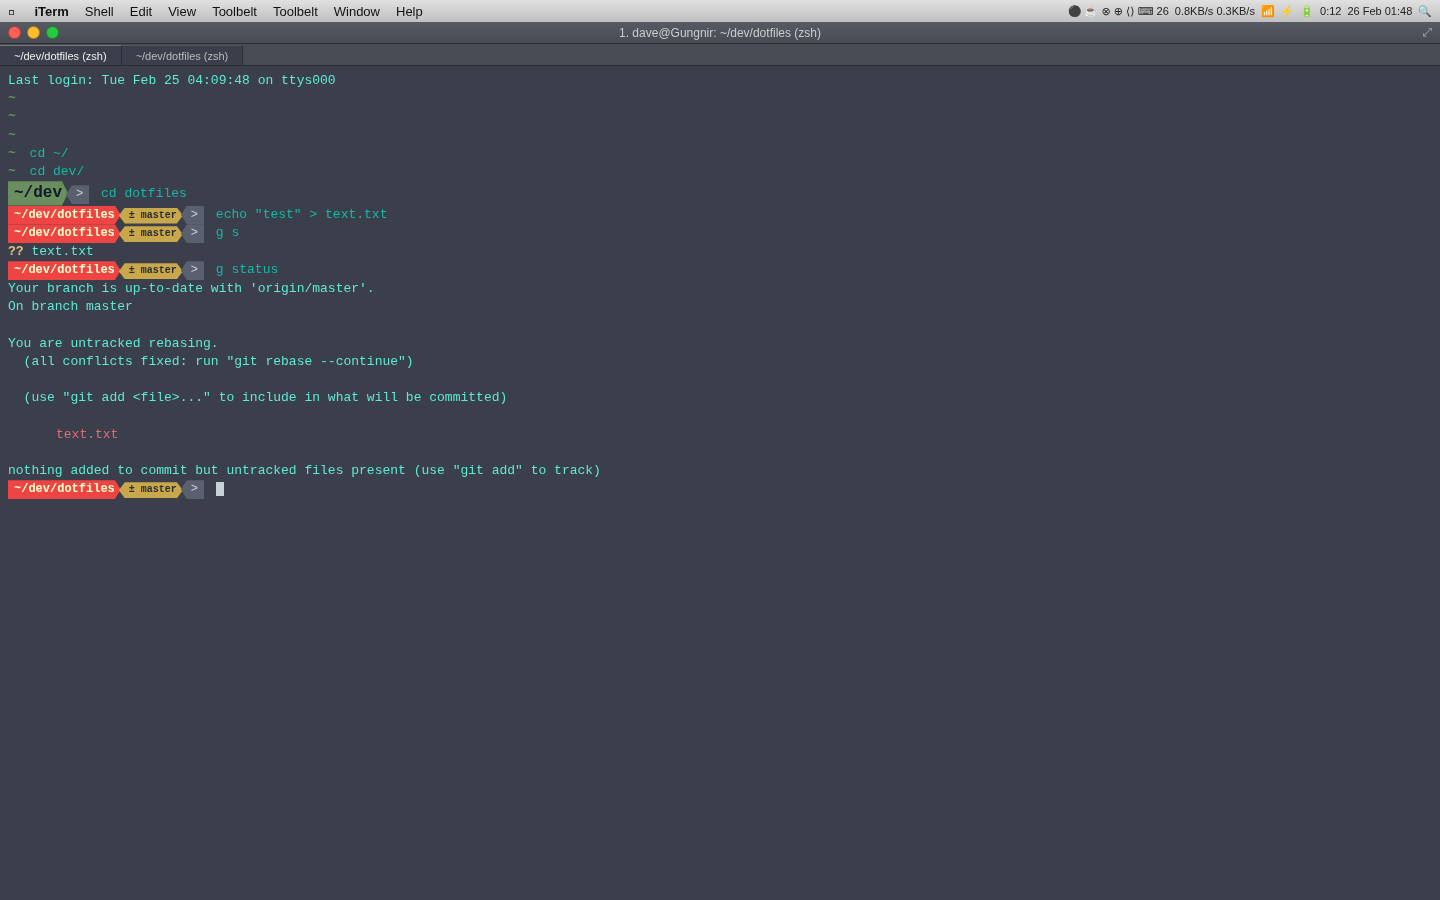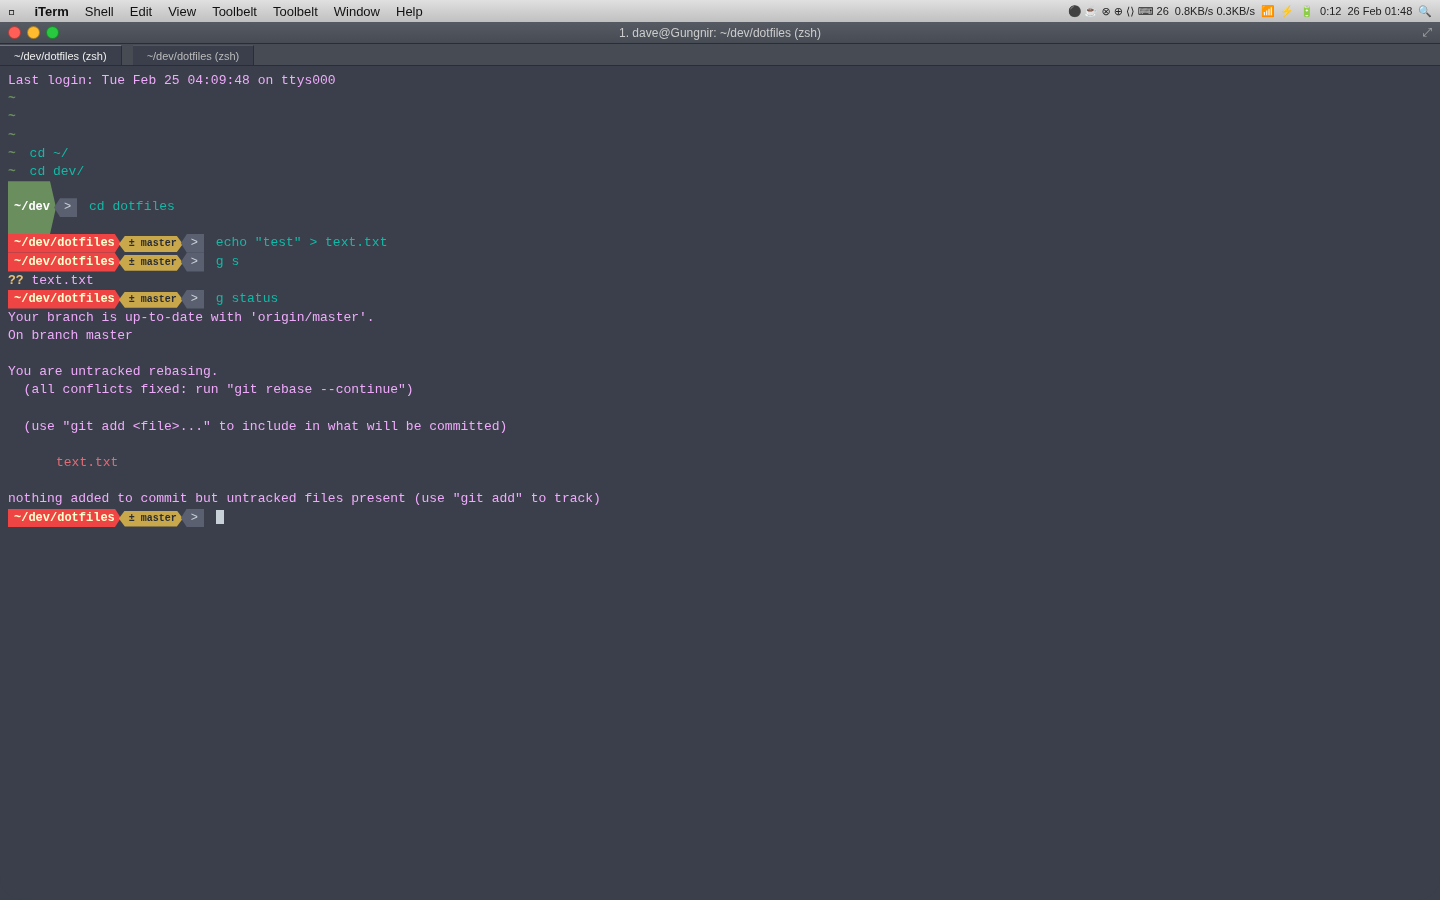--- a/index.html
+++ b/index.html
@@ -99,21 +99,20 @@
       font-size: 12px;
     }
 
     
     .tabs {
       height: 22px;
       background: #464b54;
       display: flex;
       align-items: flex-end;
       border-bottom: 1px solid #2a2d33;
-      gap: 11px;
     }
     .tab {
       height: 20px;
       padding: 0 14px;
       display: flex;
       align-items: center;
       font-family: -apple-system, sans-serif;
       font-size: 11px;
       color: #bbb;
       background: #3a3f4b;
@@ -136,21 +135,21 @@
       overflow: hidden;
     }
 
     .line {
       display: flex;
       align-items: baseline;
       min-height: 18px;
       white-space: pre;
     }
 
-    .text-normal { color: #f0abfc; }
+    .text-normal { color: #5eead4; }
 
     
     .prompt-path {
       background: #ef4444;
       color: #ffffcc;
       padding: 1px 6px;
       font-size: 12px;
       font-weight: bold;
       clip-path: polygon(0 0, calc(100% - 6px) 0, 100% 50%, calc(100% - 6px) 100%, 0 100%);
       display: inline-block;
@@ -175,23 +174,23 @@
       margin-left: -2px;
     }
     .prompt-cmd {
       color: #14b8a6;
       margin-left: 4px;
     }
 
     
     .prompt-path-dev {
       background: #6b8e5e;
-      color: #ffffff;
-      padding: 18px 6px;
-      font-size: 12px;
+      color: #0f172a;
+      padding: 1px 6px;
+      font-size: 16px;
       font-weight: bold;
       clip-path: polygon(0 0, calc(100% - 6px) 0, 100% 50%, calc(100% - 6px) 100%, 0 100%);
       display: inline-block;
     }
     .prompt-arrow-dev {
       background: #5a6070;
       color: #c8d0d8;
       padding: 1px 6px 1px 10px;
       font-size: 12px;
       clip-path: polygon(6px 0, 100% 0, 100% 100%, 6px 100%, 0 50%);

